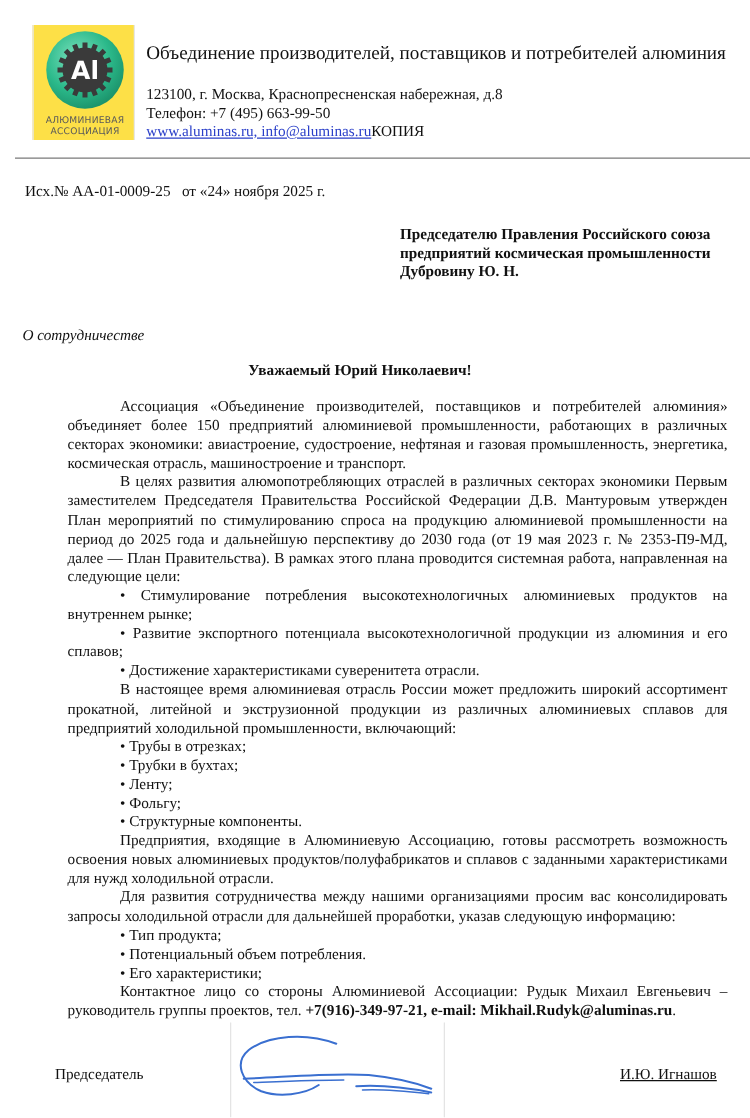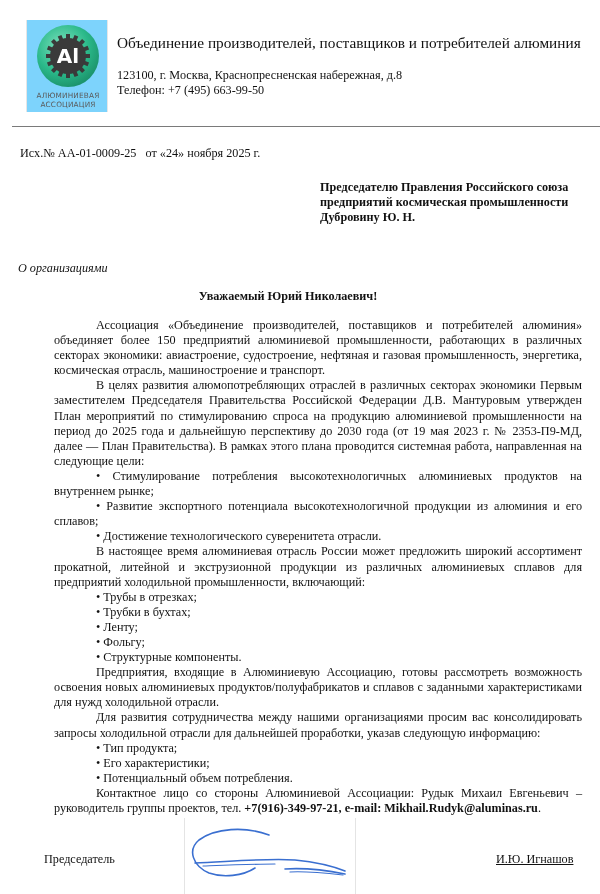--- a/index.html
+++ b/index.html
@@ -1,20 +1,20 @@
 <!DOCTYPE html>
 <html><head>
   <meta charset="utf-8">
   <style>
     * { box-sizing: border-box; margin: 0; padding: 0; }
     html, body { width: 600px; height: 894px; background: #ffffff; overflow: hidden; }
     body { font-family: "Liberation Serif", serif; color: #111111; position: relative; }
 
     .letterhead { position: absolute; left: 0; top: 0; width: 600px; height: 128px; }
-    .logo { position: absolute; left: 26px; top: 20px; width: 82px; height: 92px; border-left: 1px solid #e6e6e6; border-right: 1px solid #e6e6e6; background: #7dd3fc; }
+    .logo { position: absolute; left: 26px; top: 20px; width: 82px; height: 92px; border-left: 1px solid #e6e6e6; border-right: 1px solid #e6e6e6; background: #fde047; }
     .logo svg { display: block; }
     .logo-text { position: absolute; left: 0; width: 82px; text-align: center; font-family: "DejaVu Sans", sans-serif; font-size: 7.3px; color: #5a5a5a; letter-spacing: 0.2px; line-height: 9px; }
     .logo-text.l1 { top: 71px; }
     .logo-text.l2 { top: 80px; }
 
     .org-name { position: absolute; left: 117px; top: 34px; font-size: 15.3px; white-space: nowrap; }
     .org-address { position: absolute; left: 117px; top: 68px; font-size: 12.2px; white-space: nowrap; line-height: 15px; }
     .org-phone { position: absolute; left: 117px; top: 83px; font-size: 12.2px; white-space: nowrap; line-height: 15px; }
     .org-links { position: absolute; left: 117px; top: 98px; font-size: 12.2px; white-space: nowrap; line-height: 15px; }
     .org-links a { color: #2a3fc9; text-decoration: underline; }
@@ -79,52 +79,55 @@
       </g>
       <text x="41" y="43" text-anchor="middle" font-family="DejaVu Sans, sans-serif" font-weight="bold" font-size="20" fill="#ffffff">Al</text>
     </svg>
     <div class="logo-text l1">АЛЮМИНИЕВАЯ</div>
     <div class="logo-text l2">АССОЦИАЦИЯ</div>
   </div>
 
   <div class="org-name">Объединение производителей, поставщиков и потребителей алюминия</div>
   <div class="org-address">123100, г. Москва, Краснопресненская набережная, д.8</div>
   <div class="org-phone">Телефон: +7 (495) 663-99-50</div>
+  <div class="org-links">
+    <a>www.aluminas.ru, info@aluminas.ru</a><span>КОПИЯ</span>
+  </div>
   <div class="hr"></div>
 </div>
 
 <div class="ref" style="white-space: pre;">Исх.№ АА-01-0009-25   от «24» ноября 2025 г.</div>
 
 <div class="addressee">
   <div>Председателю Правления Российского союза</div>
   <div>предприятий космическая промышленности</div>
   <div>Дубровину Ю. Н.</div>
 </div>
 
-<div class="subject">О организациями</div>
+<div class="subject">О сотрудничестве</div>
 
 <div class="salutation">Уважаемый Юрий Николаевич!</div>
 
 <div class="body-text">
   <p>Ассоциация «Объединение производителей, поставщиков и потребителей алюминия» объединяет более 150 предприятий алюминиевой промышленности, работающих в различных секторах экономики: авиастроение, судостроение, нефтяная и газовая промышленность, энергетика, космическая отрасль, машиностроение и транспорт.</p>
   <p>В целях развития алюмопотребляющих отраслей в различных секторах экономики Первым заместителем Председателя Правительства Российской Федерации Д.В. Мантуровым утвержден План мероприятий по стимулированию спроса на продукцию алюминиевой промышленности на период до 2025 года и дальнейшую перспективу до 2030 года (от 19 мая 2023 г. № 2353-П9-МД, далее — План Правительства). В рамках этого плана проводится системная работа, направленная на следующие цели:</p>
   <p class="bullet">• Стимулирование потребления высокотехнологичных алюминиевых продуктов на внутреннем рынке;</p>
   <p class="bullet">• Развитие экспортного потенциала высокотехнологичной продукции из алюминия и его сплавов;</p>
-  <p class="bullet">• Достижение технологического суверенитета отрасли.</p>
+  <p class="bullet">• Достижение характеристиками суверенитета отрасли.</p>
   <p>В настоящее время алюминиевая отрасль России может предложить широкий ассортимент прокатной, литейной и экструзионной продукции из различных алюминиевых сплавов для предприятий холодильной промышленности, включающий:</p>
   <p class="bullet">• Трубы в отрезках;</p>
   <p class="bullet">• Трубки в бухтах;</p>
   <p class="bullet">• Ленту;</p>
   <p class="bullet">• Фольгу;</p>
   <p class="bullet">• Структурные компоненты.</p>
   <p>Предприятия, входящие в Алюминиевую Ассоциацию, готовы рассмотреть возможность освоения новых алюминиевых продуктов/полуфабрикатов и сплавов с заданными характеристиками для нужд холодильной отрасли.</p>
   <p>Для развития сотрудничества между нашими организациями просим вас консолидировать запросы холодильной отрасли для дальнейшей проработки, указав следующую информацию:</p>
   <p class="bullet">• Тип продукта;</p>
+  <p class="bullet">• Потенциальный объем потребления.</p>
   <p class="bullet">• Его характеристики;</p>
-  <p class="bullet">• Потенциальный объем потребления.</p>
   <p><span>Контактное лицо со стороны Алюминиевой Ассоциации: Рудык Михаил Евгеньевич – руководитель группы проектов, тел. </span><span class="bold">+7(916)-349-97-21, e-mail: Mikhail.Rudyk@aluminas.ru</span><span>.</span></p>
 </div>
 
 <div class="signature-row">
   <div class="sign-title">Председатель</div>
   <div class="sign-image">
     <svg width="170" height="76" viewBox="0 0 170 76">
       <g fill="none" stroke="#3a6fd0" stroke-linecap="round">
         <path d="M84 17 C 60 8, 30 10, 14 22 C 2 32, 8 48, 24 55 C 38 60, 58 58, 70 50" stroke-width="1.6"></path>
         <path d="M10 45 C 40 44, 80 40, 110 42 C 130 44, 145 47, 160 53" stroke-width="1.6"></path>

